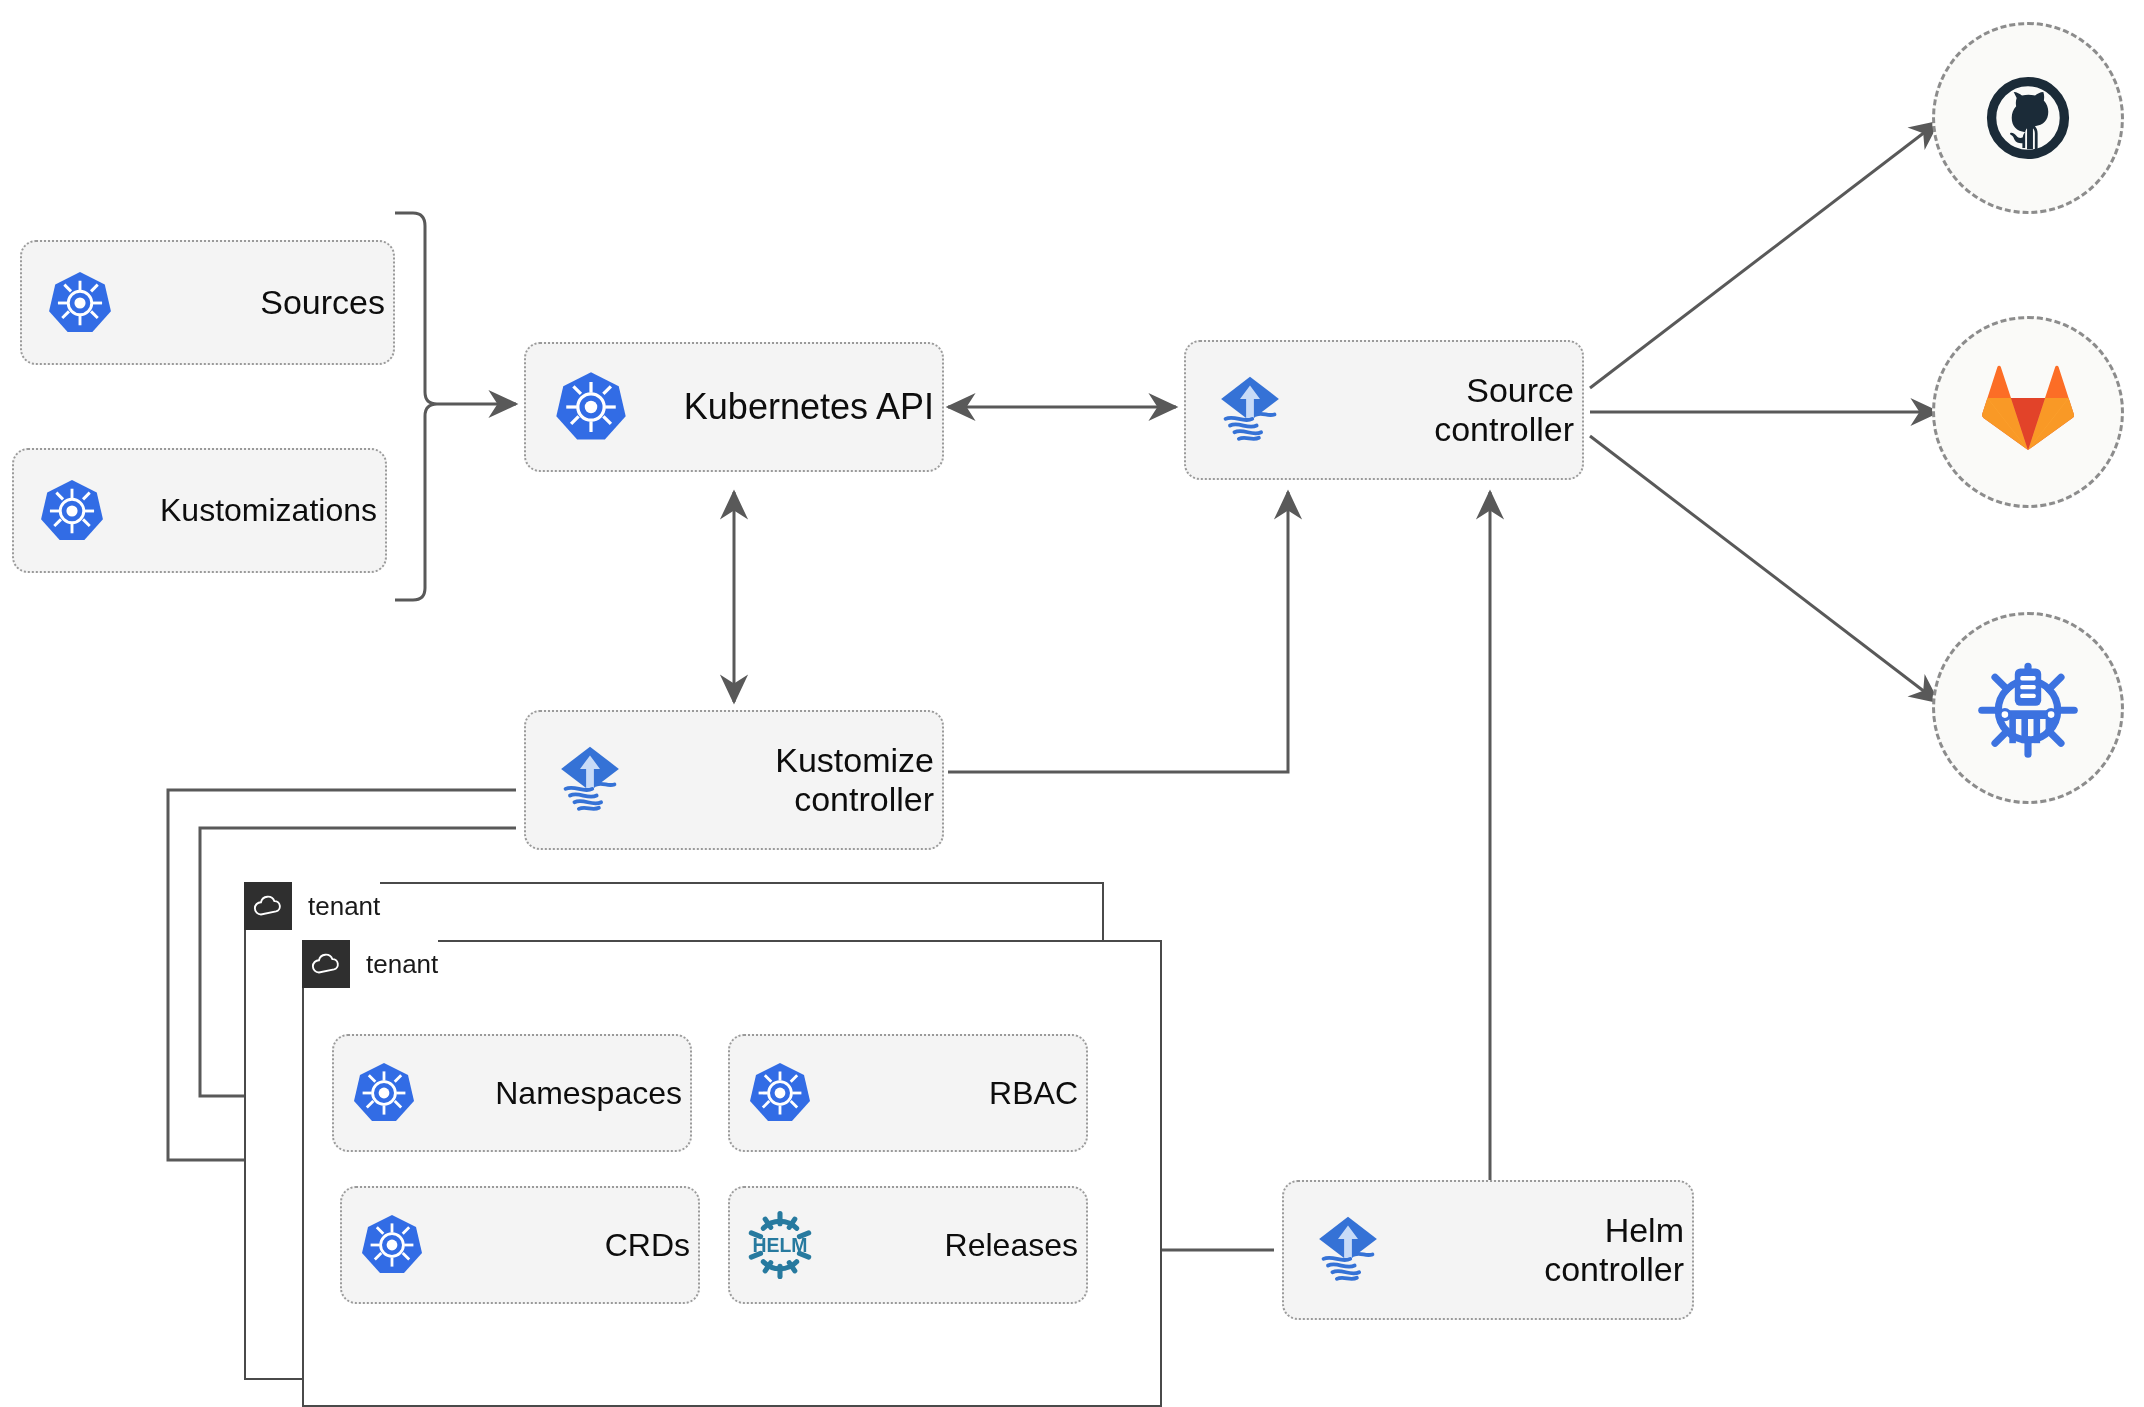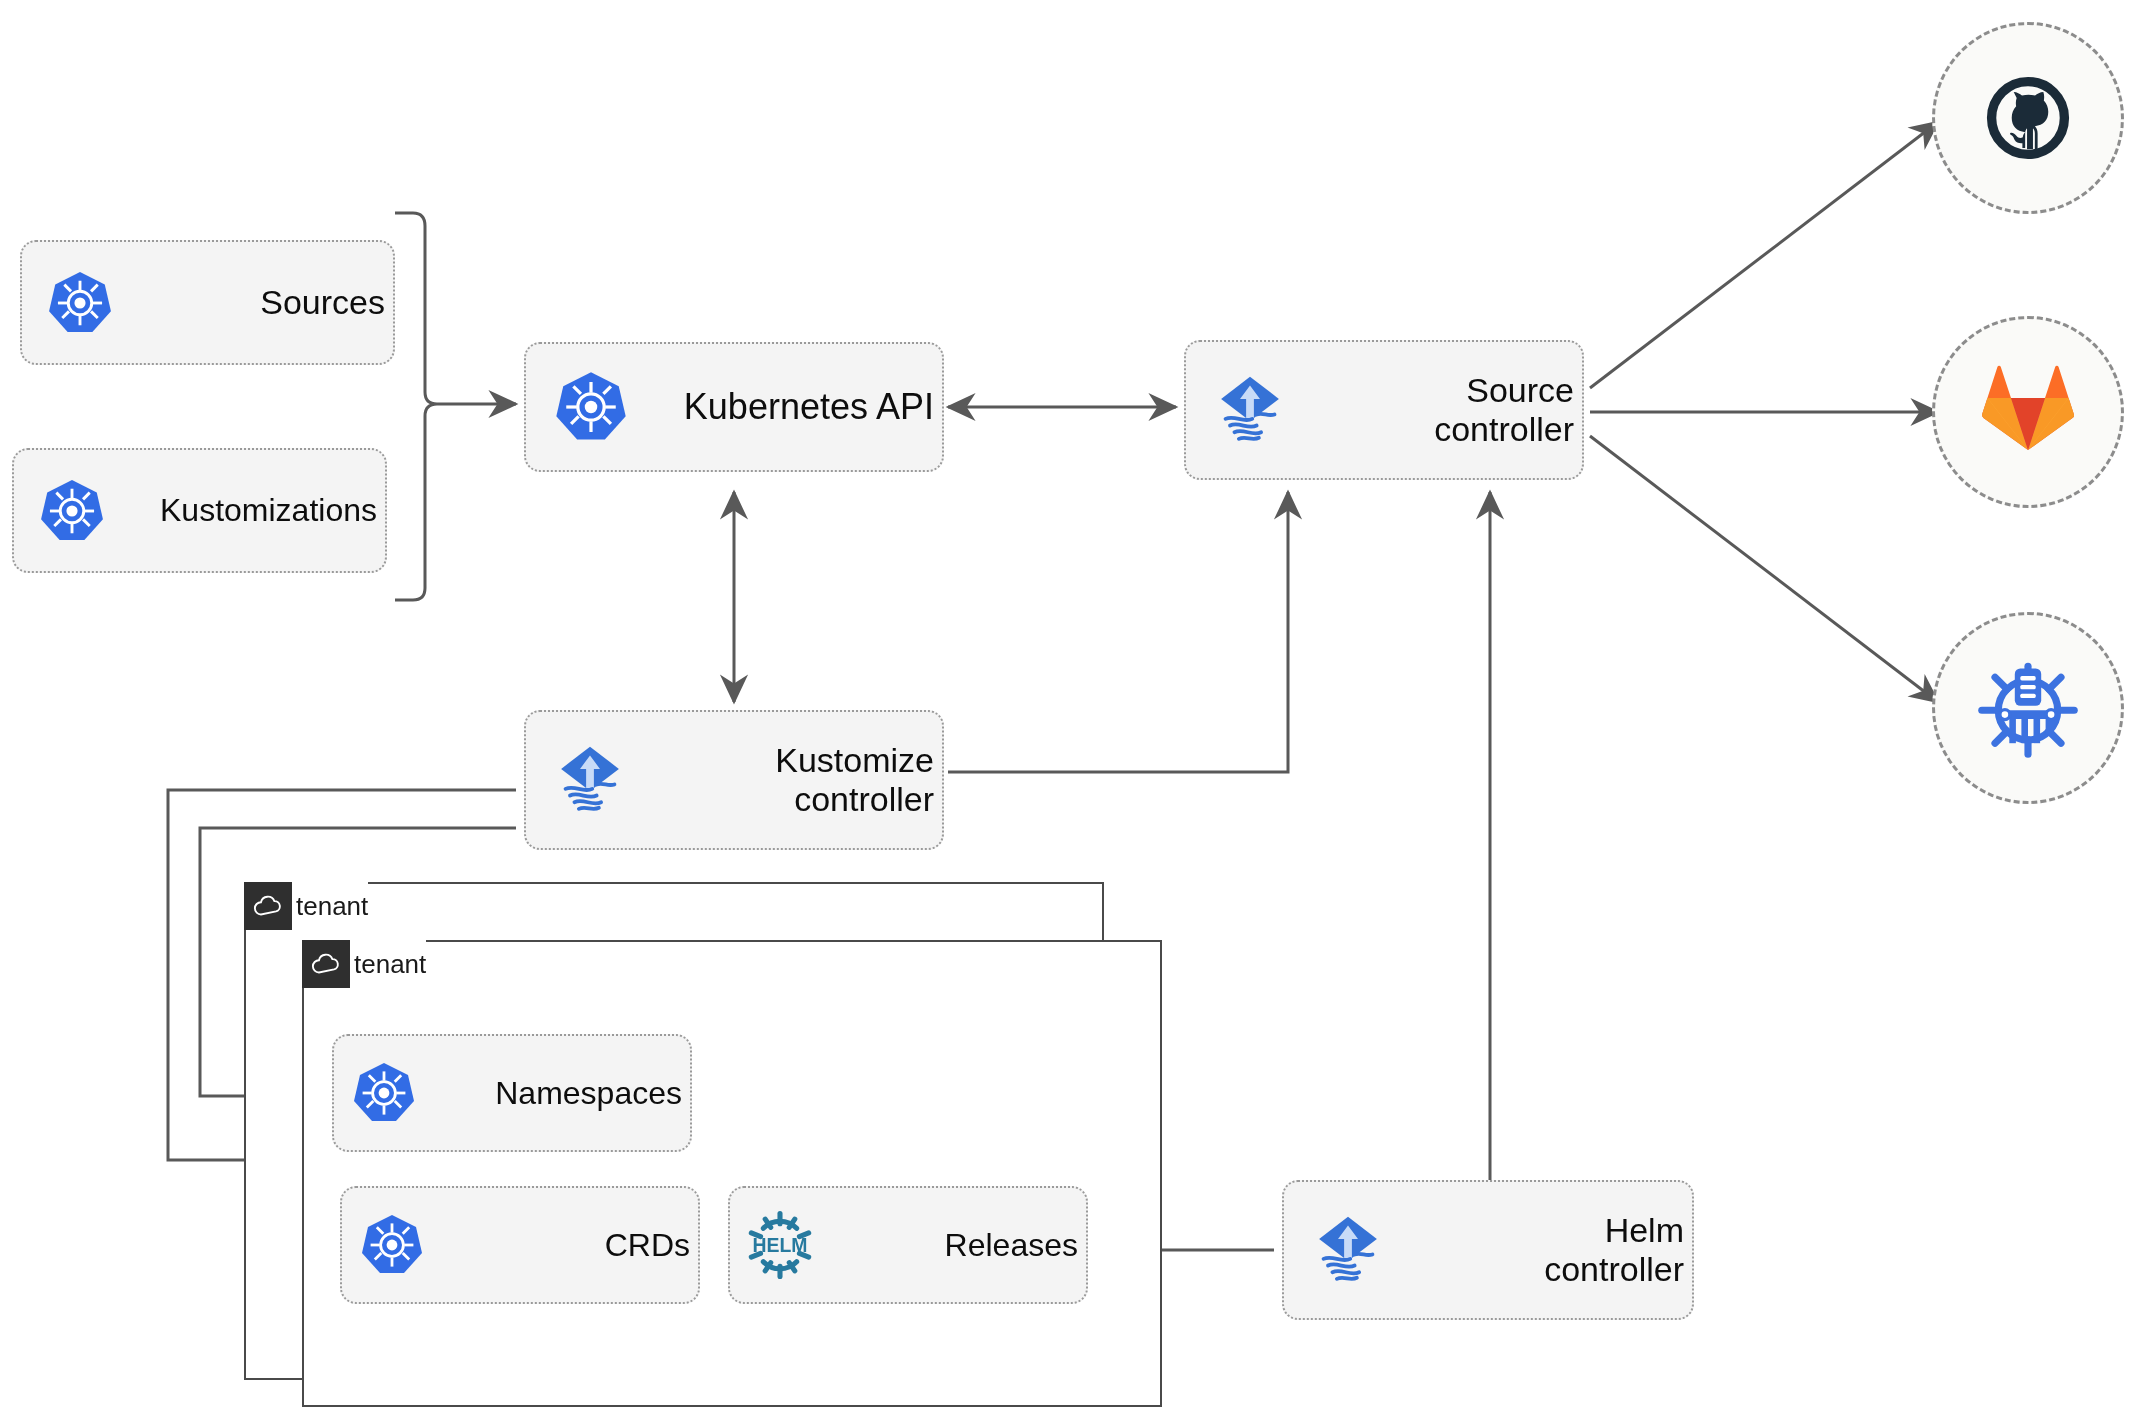--- a/index.html
+++ b/index.html
@@ -57,21 +57,21 @@
     z-index: 4;
   }
   .tenant-chip {
     width: 48px; height: 48px;
     background: #2f2f2f;
     display: flex; align-items: center; justify-content: center;
   }
   .tenant-name {
     color: #1a1a1a;
     font-size: 26px;
-    padding-left: 4px;
+    padding-left: 16px;
     background: #ffffff;
     line-height: 48px;
     white-space: nowrap;
   }
 
   svg.wires { position: absolute; inset: 0; width: 2144px; height: 1407px; z-index: 2; overflow: visible; }
   .wire { fill: none; stroke: #595959; stroke-width: 3; }
 </style>
 </head>
 <body>
@@ -323,20 +323,40 @@
             <path d="M41.7 41.1l2-2 6.5 6.5-2 2z"></path>
           <path d="M48.2 13.2l2 2-6.5 6.5-2-2z"></path>
             <path d="M20.3 39.1l2 2-6.5 6.5-2-2z"></path>
           <path d="M32 19.2 A12.8 12.8 0 0 0 19.2 32 A12.8 12.8 0 0 0 32 44.8 A12.8 12.8 0 0 0 44.8 32 A12.8 12.8 0 0 0 32 19.2 Z M32 22 A10 10 0 0 1 42 32 A10 10 0 0 1 32 42 A10 10 0 0 1 22 32 A10 10 0 0 1 32 22 Z"></path>
         </g>
       </svg>
     </div>
     <div class="lbl" style="font-size:32px;">Namespaces</div>
   </div>
 
+  <div class="node" style="left:728px; top:1034px; width:360px; height:118px;">
+    <div class="ico" style="width:100px;">
+      <svg width="64" height="64" viewBox="0 0 64 64" aria-hidden="true">
+        <path d="M32 2 L56 14 L62 40 L44 60 L20 60 L2 40 L8 14 Z" fill="#326ce5"></path>
+        <g fill="#ffffff">
+          <circle cx="32" cy="32" r="5.4"></circle>
+          <path d="M30.6 10.4h2.8v9.2h-2.8z"></path>
+            <path d="M30.6 44.4h2.8v9.2h-2.8z"></path>
+          <path d="M10.6 30.6h9.2v2.8h-9.2z"></path>
+            <path d="M44.2 30.6h9.2v2.8h-9.2z"></path>
+          <path d="M15.8 15.2l2-2 6.5 6.5-2 2z"></path>
+            <path d="M41.7 41.1l2-2 6.5 6.5-2 2z"></path>
+          <path d="M48.2 13.2l2 2-6.5 6.5-2-2z"></path>
+            <path d="M20.3 39.1l2 2-6.5 6.5-2-2z"></path>
+          <path d="M32 19.2 A12.8 12.8 0 0 0 19.2 32 A12.8 12.8 0 0 0 32 44.8 A12.8 12.8 0 0 0 44.8 32 A12.8 12.8 0 0 0 32 19.2 Z M32 22 A10 10 0 0 1 42 32 A10 10 0 0 1 32 42 A10 10 0 0 1 22 32 A10 10 0 0 1 32 22 Z"></path>
+        </g>
+      </svg>
+    </div>
+    <div class="lbl" style="font-size:32px;">RBAC</div>
+  </div>
 
   <div class="node" style="left:340px; top:1186px; width:360px; height:118px;">
     <div class="ico" style="width:100px;">
       <svg width="64" height="64" viewBox="0 0 64 64" aria-hidden="true">
         <path d="M32 2 L56 14 L62 40 L44 60 L20 60 L2 40 L8 14 Z" fill="#326ce5"></path>
         <g fill="#ffffff">
           <circle cx="32" cy="32" r="5.4"></circle>
           <path d="M30.6 10.4h2.8v9.2h-2.8z"></path>
             <path d="M30.6 44.4h2.8v9.2h-2.8z"></path>
           <path d="M10.6 30.6h9.2v2.8h-9.2z"></path>

